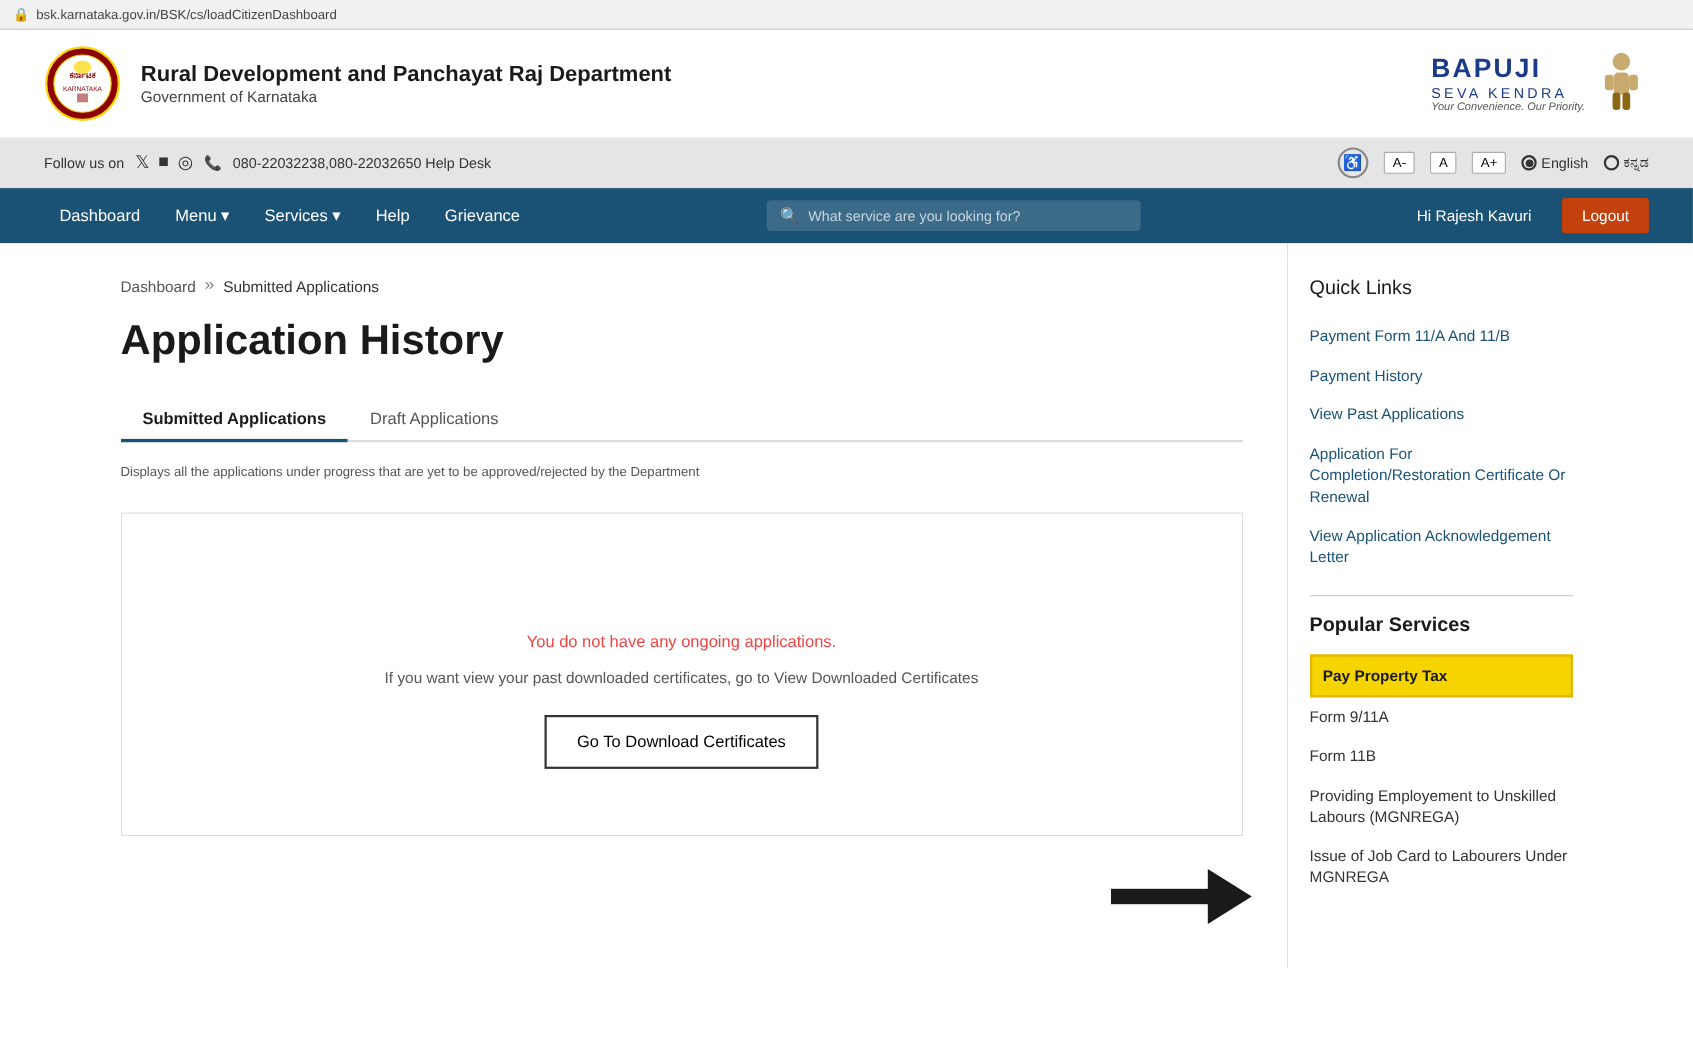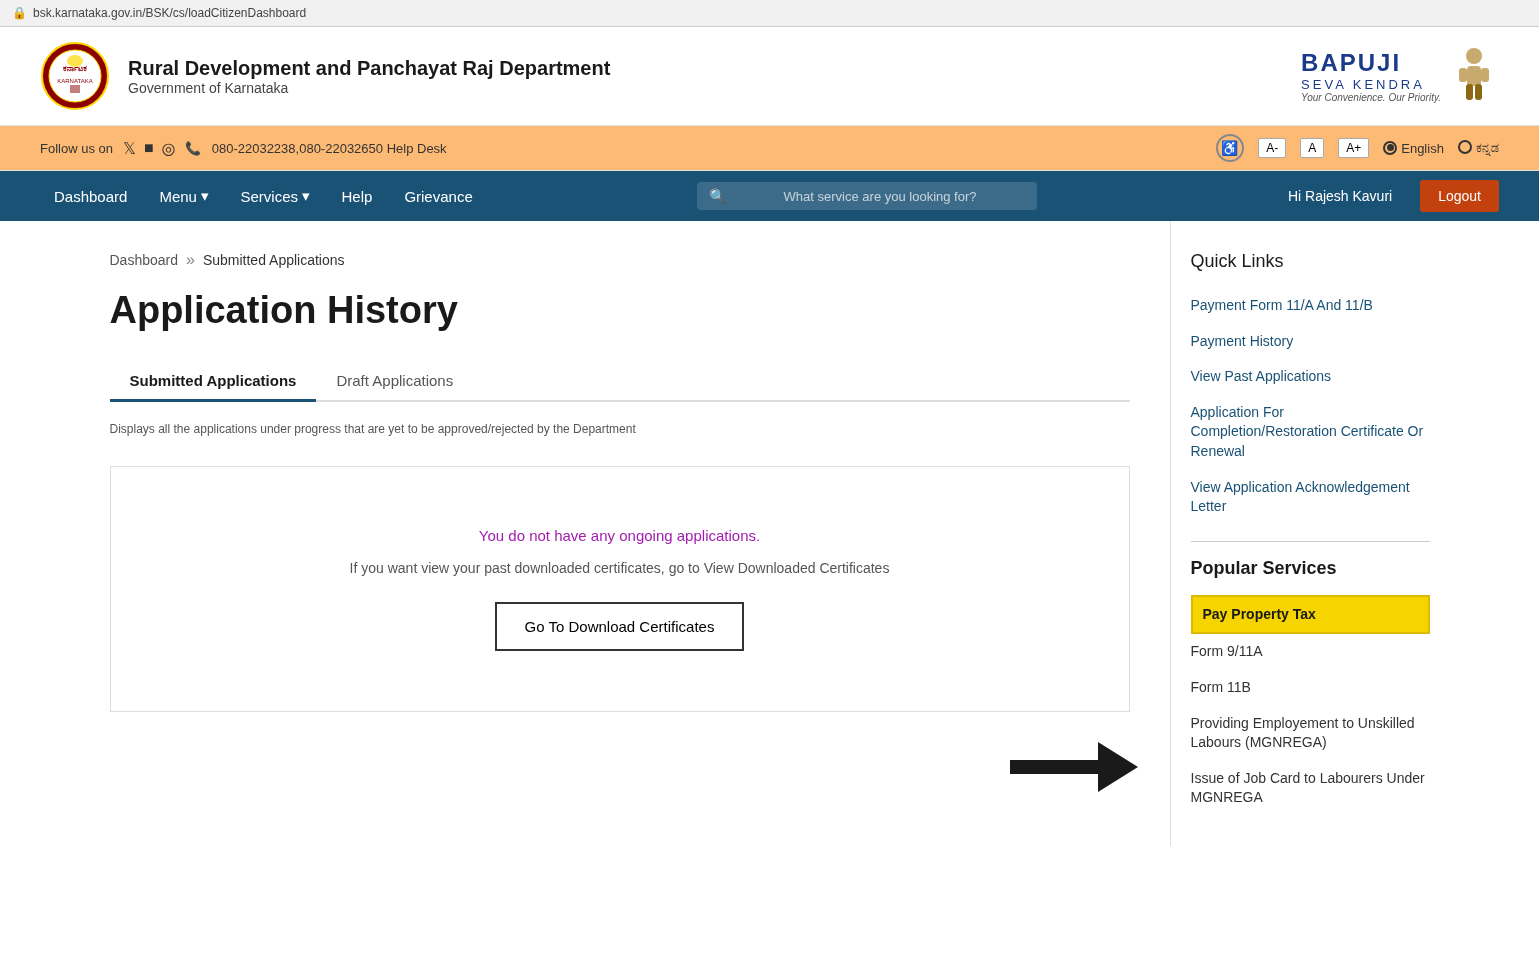--- a/index.html
+++ b/index.html
@@ -41,21 +41,21 @@
       color: #444;
     }
 
     
     .info-bar {
       display: flex;
       align-items: center;
       justify-content: space-between;
       padding: 8px 40px;
       border-bottom: 1px solid #ddd;
-      background: #fdba74;
+      background: #e5e5e5;
     }
     .info-bar .left {
       display: flex;
       align-items: center;
       gap: 10px;
       font-size: 13px;
     }
     .info-bar .social-icons {
       display: flex;
       align-items: center;
@@ -73,21 +73,21 @@
     .font-btn {
       border: 1px solid #aaa;
       background: #fff;
       padding: 2px 7px;
       font-size: 12px;
       cursor: pointer;
       border-radius: 2px;
     }
     .lang-option {
       display: flex;
-      align-items: flex-start;
+      align-items: center;
       gap: 4px;
       font-size: 13px;
       cursor: pointer;
     }
     .radio-circle {
       width: 14px;
       height: 14px;
       border-radius: 50%;
       border: 2px solid #333;
       display: inline-block;
@@ -147,21 +147,20 @@
       flex: 1;
       max-width: 340px;
     }
     .nav-search input {
       background: transparent;
       border: none;
       outline: none;
       color: #fff;
       font-size: 13px;
       width: 100%;
-      text-align: center;
     }
     .nav-search input::placeholder { color: rgba(255,255,255,0.7); }
     .nav-right {
       display: flex;
       align-items: center;
       gap: 28px;
       margin-left: 40px;
     }
     .user-greeting {
       color: #fff;
@@ -260,21 +259,22 @@
       text-align: center;
       min-height: 220px;
       display: flex;
       flex-direction: column;
       align-items: center;
       justify-content: center;
       gap: 16px;
     }
     .empty-message {
       font-size: 15px;
-      color: #a21caf;
+      color: #ef4444;
+      margin-top: 48px;
     }
     .download-hint {
       font-size: 14px;
       color: #555;
     }
     .cert-btn {
       border: 2px solid #333;
       background: #fff;
       padding: 14px 28px;
       font-size: 15px;

